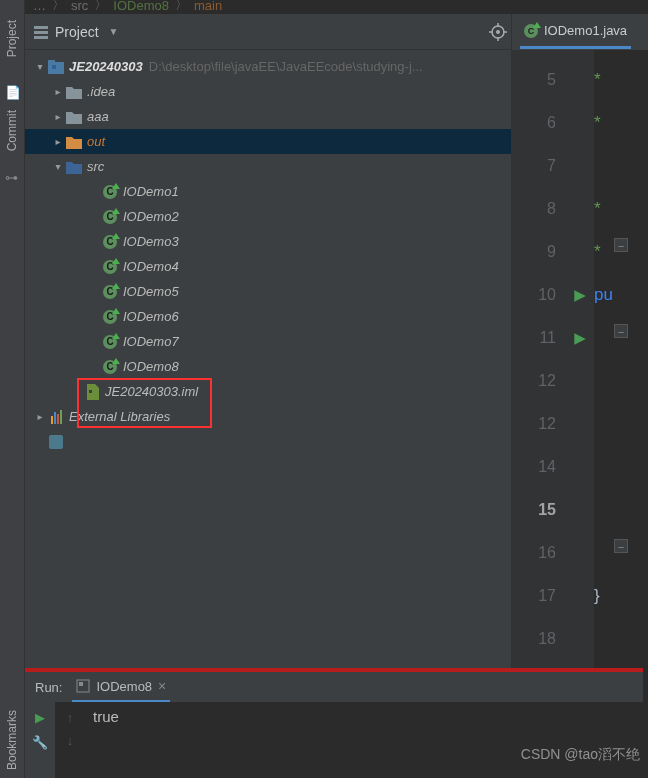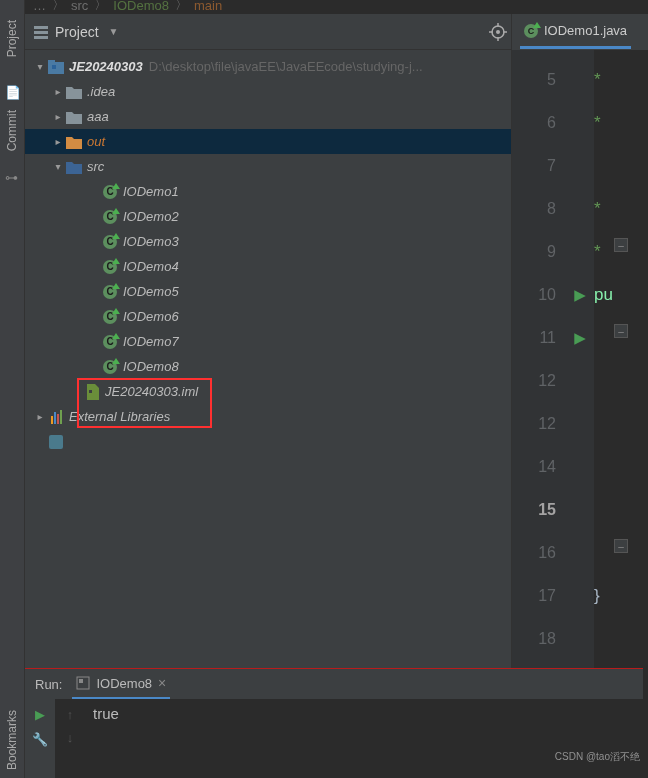--- a/index.html
+++ b/index.html
@@ -47,36 +47,36 @@
     .editor-tabs { position: absolute; left: 511px; top: 14px; right: 0; height: 36px; background: #3c3f41; border-left: 1px solid #323232; display: flex; align-items: center; padding: 0 8px; }
     .editor-tab { display: flex; align-items: center; gap: 6px; color: #ccc; padding: 8px 4px; border-bottom: 3px solid #4a88c7; }
     
     .editor { position: absolute; left: 511px; top: 50px; right: 0; bottom: 110px; background: #2b2b2b; border-left: 1px solid #323232; display: flex; }
     .gutter { width: 54px; background: #313335; text-align: right; padding-right: 10px; color: #606366; font-size: 16px; font-family: 'Consolas', monospace; line-height: 43px; padding-top: 8px; }
     .gutter .current { color: #a4a3a3; font-weight: bold; }
     .gutter-icons { width: 28px; background: #313335; padding-top: 8px; line-height: 43px; text-align: center; }
     .run-arrow { color: #499c54; font-size: 15px; }
     .code { flex: 1; font-family: 'Consolas', monospace; font-size: 17px; line-height: 43px; padding-top: 8px; color: #a9b7c6; overflow: hidden; }
     .code .comment { color: #629755; }
-    .code .keyword { color: #86efac; }
+    .code .keyword { color: #3b82f6; }
     .code .brace { color: #a9b7c6; }
     .fold-mark { position: absolute; right: 20px; width: 14px; height: 14px; border: 1px solid #555; background: #3c3f41; font-size: 10px; display: flex; align-items: center; justify-content: center; color: #888; }
     
-    .run-panel { position: absolute; left: 25px; right: 5px; bottom: 0; height: 110px; background: #2b2b2b; border-top: 1px solid #b91c1c; }
+    .run-panel { position: absolute; left: 25px; right: 5px; bottom: 0; height: 110px; background: #2b2b2b; border-top: 4px solid #b91c1c; }
     .run-header { height: 30px; background: #3c3f41; display: flex; align-items: center; padding: 0 10px; gap: 10px; color: #bbb; }
     .run-tab { display: flex; align-items: center; gap: 6px; border-bottom: 2px solid #4a88c7; padding: 0 4px; height: 100%; }
     .run-close { color: #888; cursor: pointer; font-size: 14px; }
     .run-body { display: flex; height: 80px; }
     .run-toolbar { width: 30px; background: #3c3f41; display: flex; flex-direction: column; align-items: center; padding-top: 8px; gap: 10px; }
     .run-nav { width: 30px; display: flex; flex-direction: column; align-items: center; padding-top: 8px; gap: 8px; color: #555; }
     .run-output { flex: 1; font-family: 'Consolas', monospace; font-size: 15px; padding: 6px 8px; color: #bbb; }
     .run-play { color: #499c54; }
     .wrench { color: #aaa; }
     
-    .watermark { position: absolute; right: 8px; bottom: 14px; color: #aaa; font-size: 10px; opacity: 0.8; }
+    .watermark { position: absolute; right: 8px; bottom: 14px; color: #aaa; font-size: 14px; opacity: 0.8; }
     
     svg { display: block; }
   </style>
 </head>
 <body>
 
 <div class="left-rail">
   <div class="rail-label rail-project">Project</div>
   <div class="rail-icon" style="top:85px">📄</div>
   <div class="rail-label rail-commit">Commit</div>

